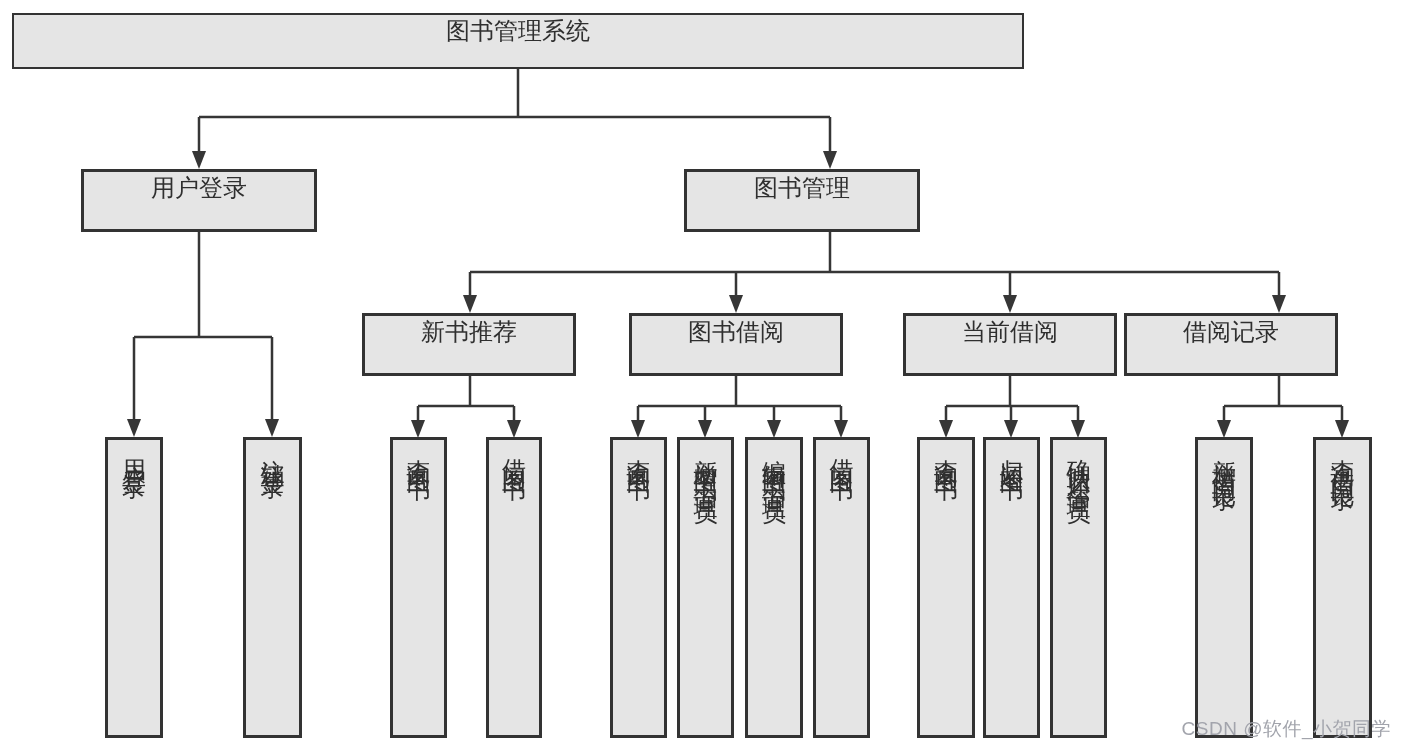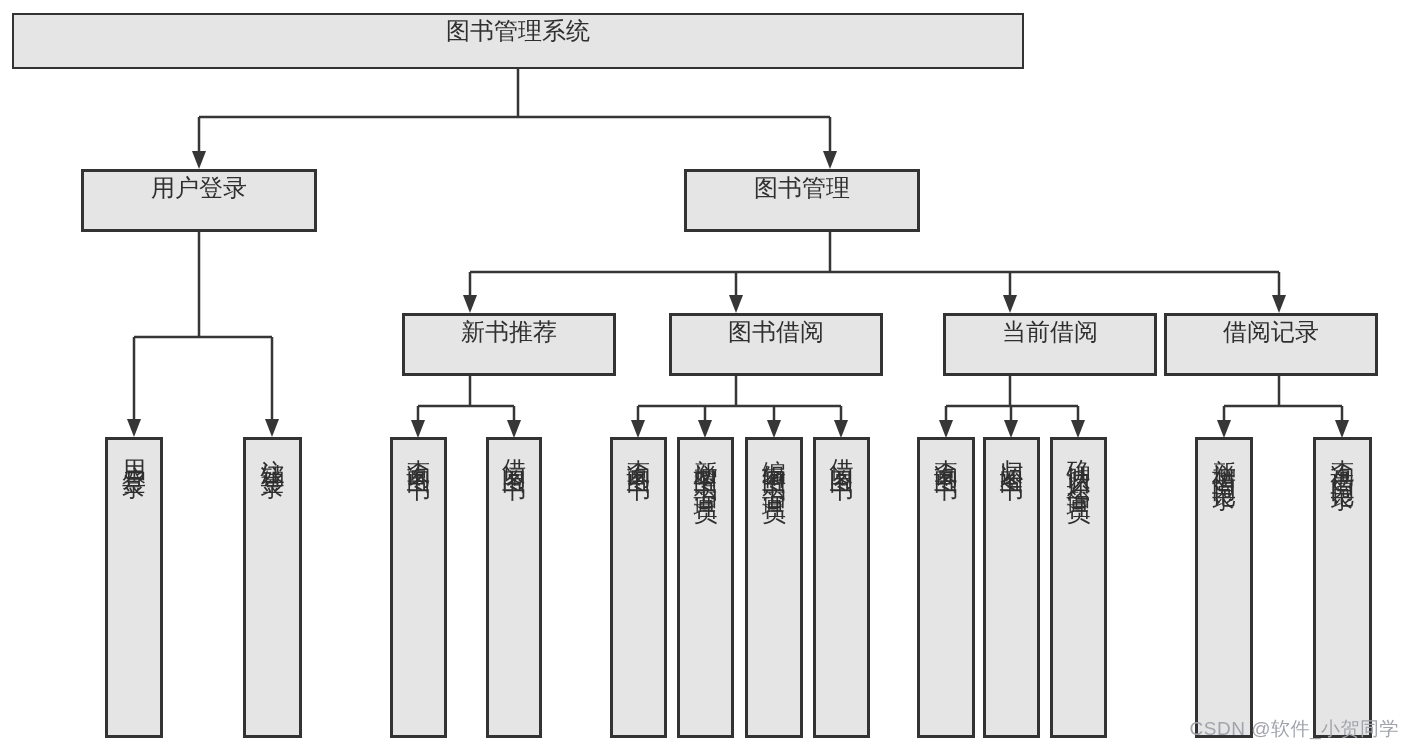--- a/index.html
+++ b/index.html
@@ -32,37 +32,37 @@
     left: 12px; top: 13px;
     width: 1012px; height: 56px;
     border-width: 2px;
     font-size: 24px;
   }
   .node.hnode {
     height: 63px;
     font-size: 24px;
   }
   .node.lvl2 { top: 169px; width: 236px; }
-  .node.lvl3 { top: 313px; width: 214px; margin-left: 40px; }
+  .node.lvl3 { top: 313px; width: 214px; }
   .node.leaf {
     top: 437px;
     width: 58px; height: 301px;
   }
   .vtext {
     writing-mode: vertical-rl;
     text-orientation: mixed;
     font-size: 24px;
     letter-spacing: 6px;
     line-height: 1;
     color: #2f2f2f;
     white-space: nowrap;
   }
   .watermark {
     position: absolute;
-    right: 6px;
+    right: 14px;
     bottom: 5px;
     font-size: 19px;
     color: #a2a4ac;
     z-index: 3;
     letter-spacing: 0.5px;
   }
 </style>
 </head>
 <body>
 

